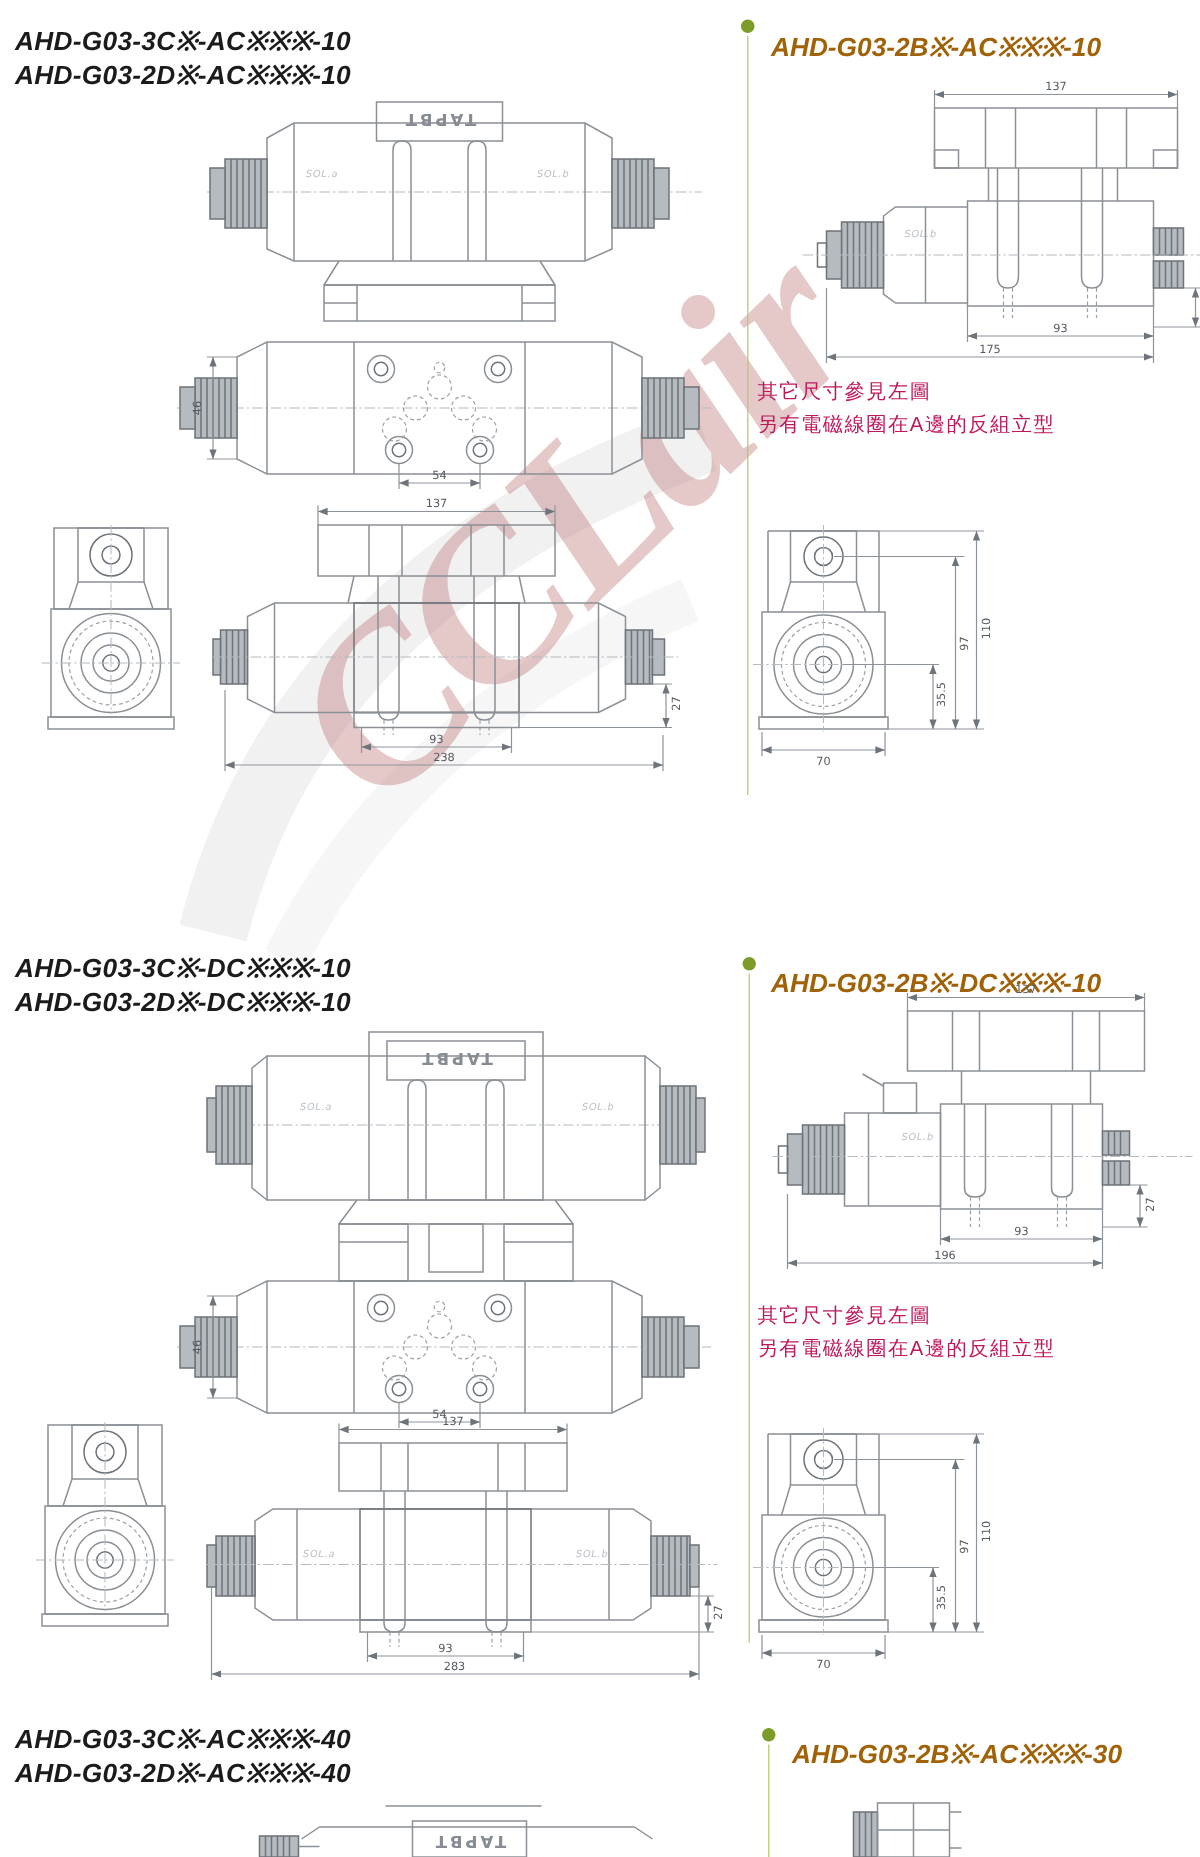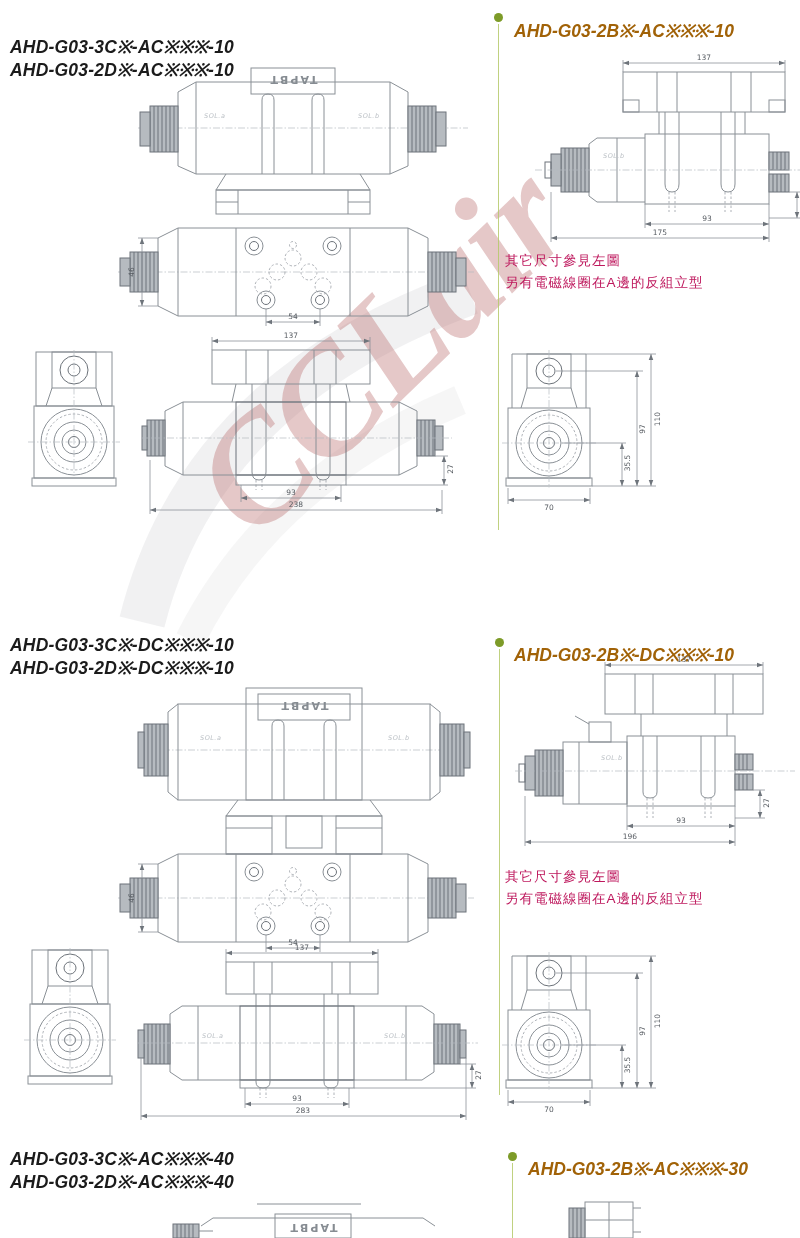--- a/index.html
+++ b/index.html
@@ -38,21 +38,21 @@
       </marker>
     </defs>
   </svg>
 
   <svg class="abs" style="left:130px;top:250px;" width="420" height="400">
     <path d="M12,372 Q70,140 340,42" stroke="rgba(150,150,155,0.13)" stroke-width="46" fill="none"></path>
     <path d="M60,390 Q140,230 330,150" stroke="rgba(150,150,155,0.09)" stroke-width="30" fill="none"></path>
   </svg>
   <div class="abs wmtext" style="left:30px;top:30px;width:700px;height:640px;">CCLair</div>
 
-  <div class="abs models" style="left:10px;top:16px;margin-top:20px;"><span>AHD-G03-3C※-AC※※※-10</span>
+  <div class="abs models" style="left:10px;top:16px;"><span>AHD-G03-3C※-AC※※※-10</span>
 <span>AHD-G03-2D※-AC※※※-10</span></div>
 
   <div class="abs bullet" style="left:494px;top:13px;"></div>
   <div class="abs gline" style="left:498px;top:24px;height:506px;"></div>
   <div class="abs rmodel" style="left:514px;top:18px;">AHD-G03-2B※-AC※※※-10</div>
 
   <svg class="abs" style="left:138px;top:62px;" width="330" height="156">
     <line class="cl" x1="0" y1="66" x2="330" y2="66"></line>
     <path class="ln" d="M58,20 L252,20 L270,30 L270,104 L252,112 L58,112 L40,104 L40,30 Z"></path>
     <line class="ln" x1="58" y1="20" x2="58" y2="112"></line>

